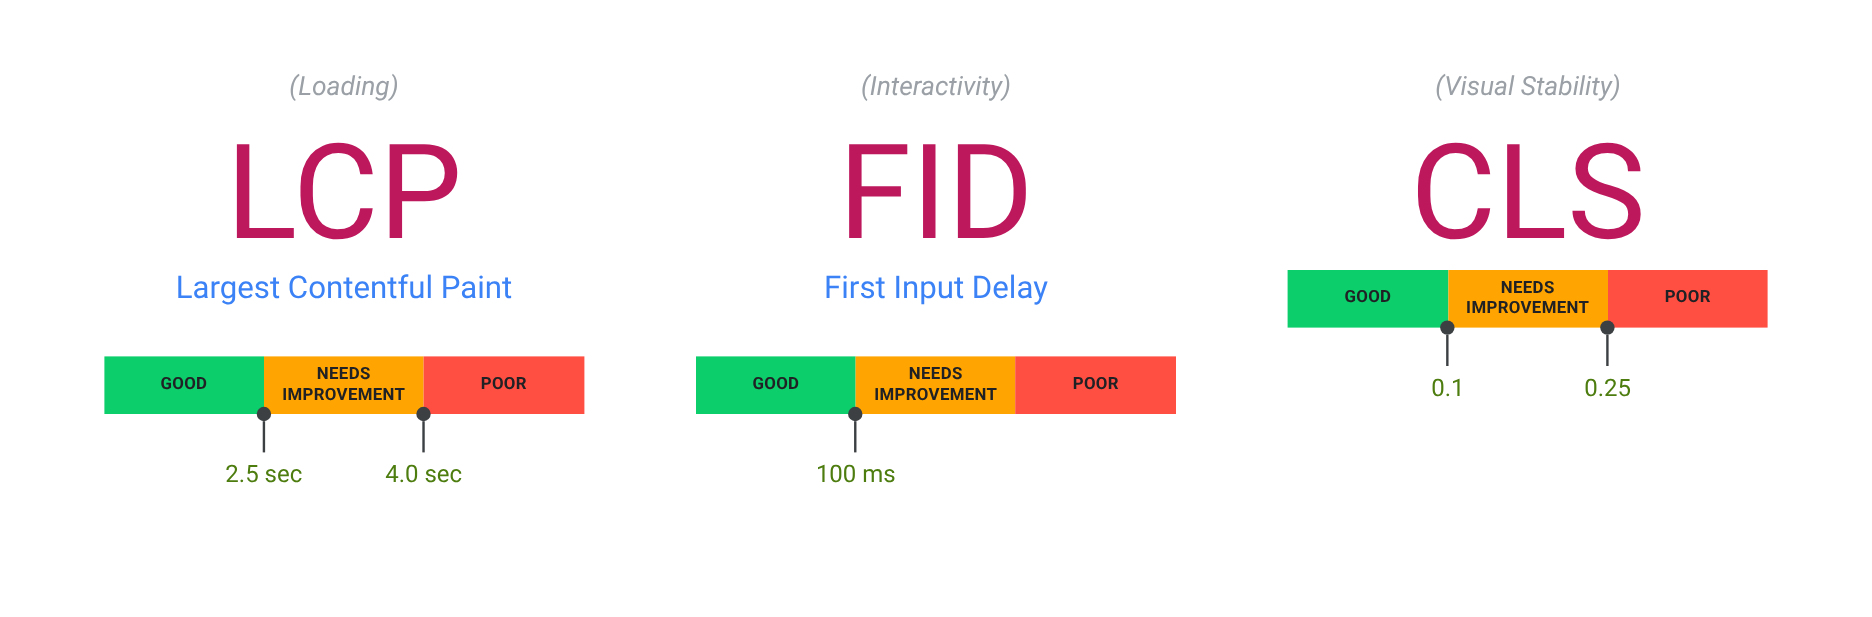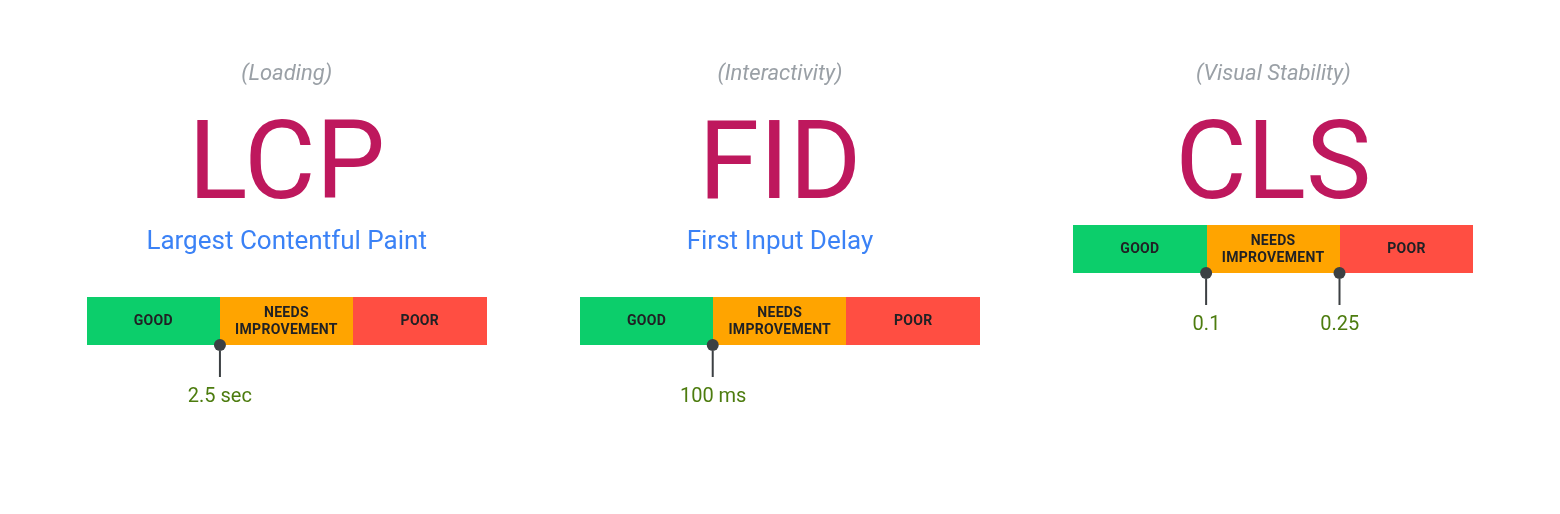--- a/index.html
+++ b/index.html
@@ -98,20 +98,25 @@
         <div class="segment" style="width: 33.3%; background: rgb(12, 206, 107); white-space: pre-line;">GOOD</div>
         <div class="segment" style="width: 33.3%; background: rgb(255, 164, 0); white-space: pre-line;">NEEDS
 IMPROVEMENT</div>
         <div class="segment" style="width: 33.4%; background: rgb(255, 78, 66); white-space: pre-line;">POOR</div>
       </div>
       <div class="mark" style="left: 33.3%;">
         <div class="mark-dot"></div>
         <div class="mark-line"></div>
         <div class="mark-label">2.5 sec</div>
       </div>
+      <div class="mark" style="left: 66.6%;">
+        <div class="mark-dot"></div>
+        <div class="mark-line"></div>
+        <div class="mark-label">4.0 sec</div>
+      </div>
     </div>
 </div>
 
 <div class="metric-card">
   <div class="category">(Interactivity)</div>
   <div class="acronym">FID</div>
   <div class="fullname">First Input Delay</div>
   <div class="scale-wrapper">
       <div class="scale-bar">
         <div class="segment" style="width: 33.3%; background: rgb(12, 206, 107); white-space: pre-line;">GOOD</div>

